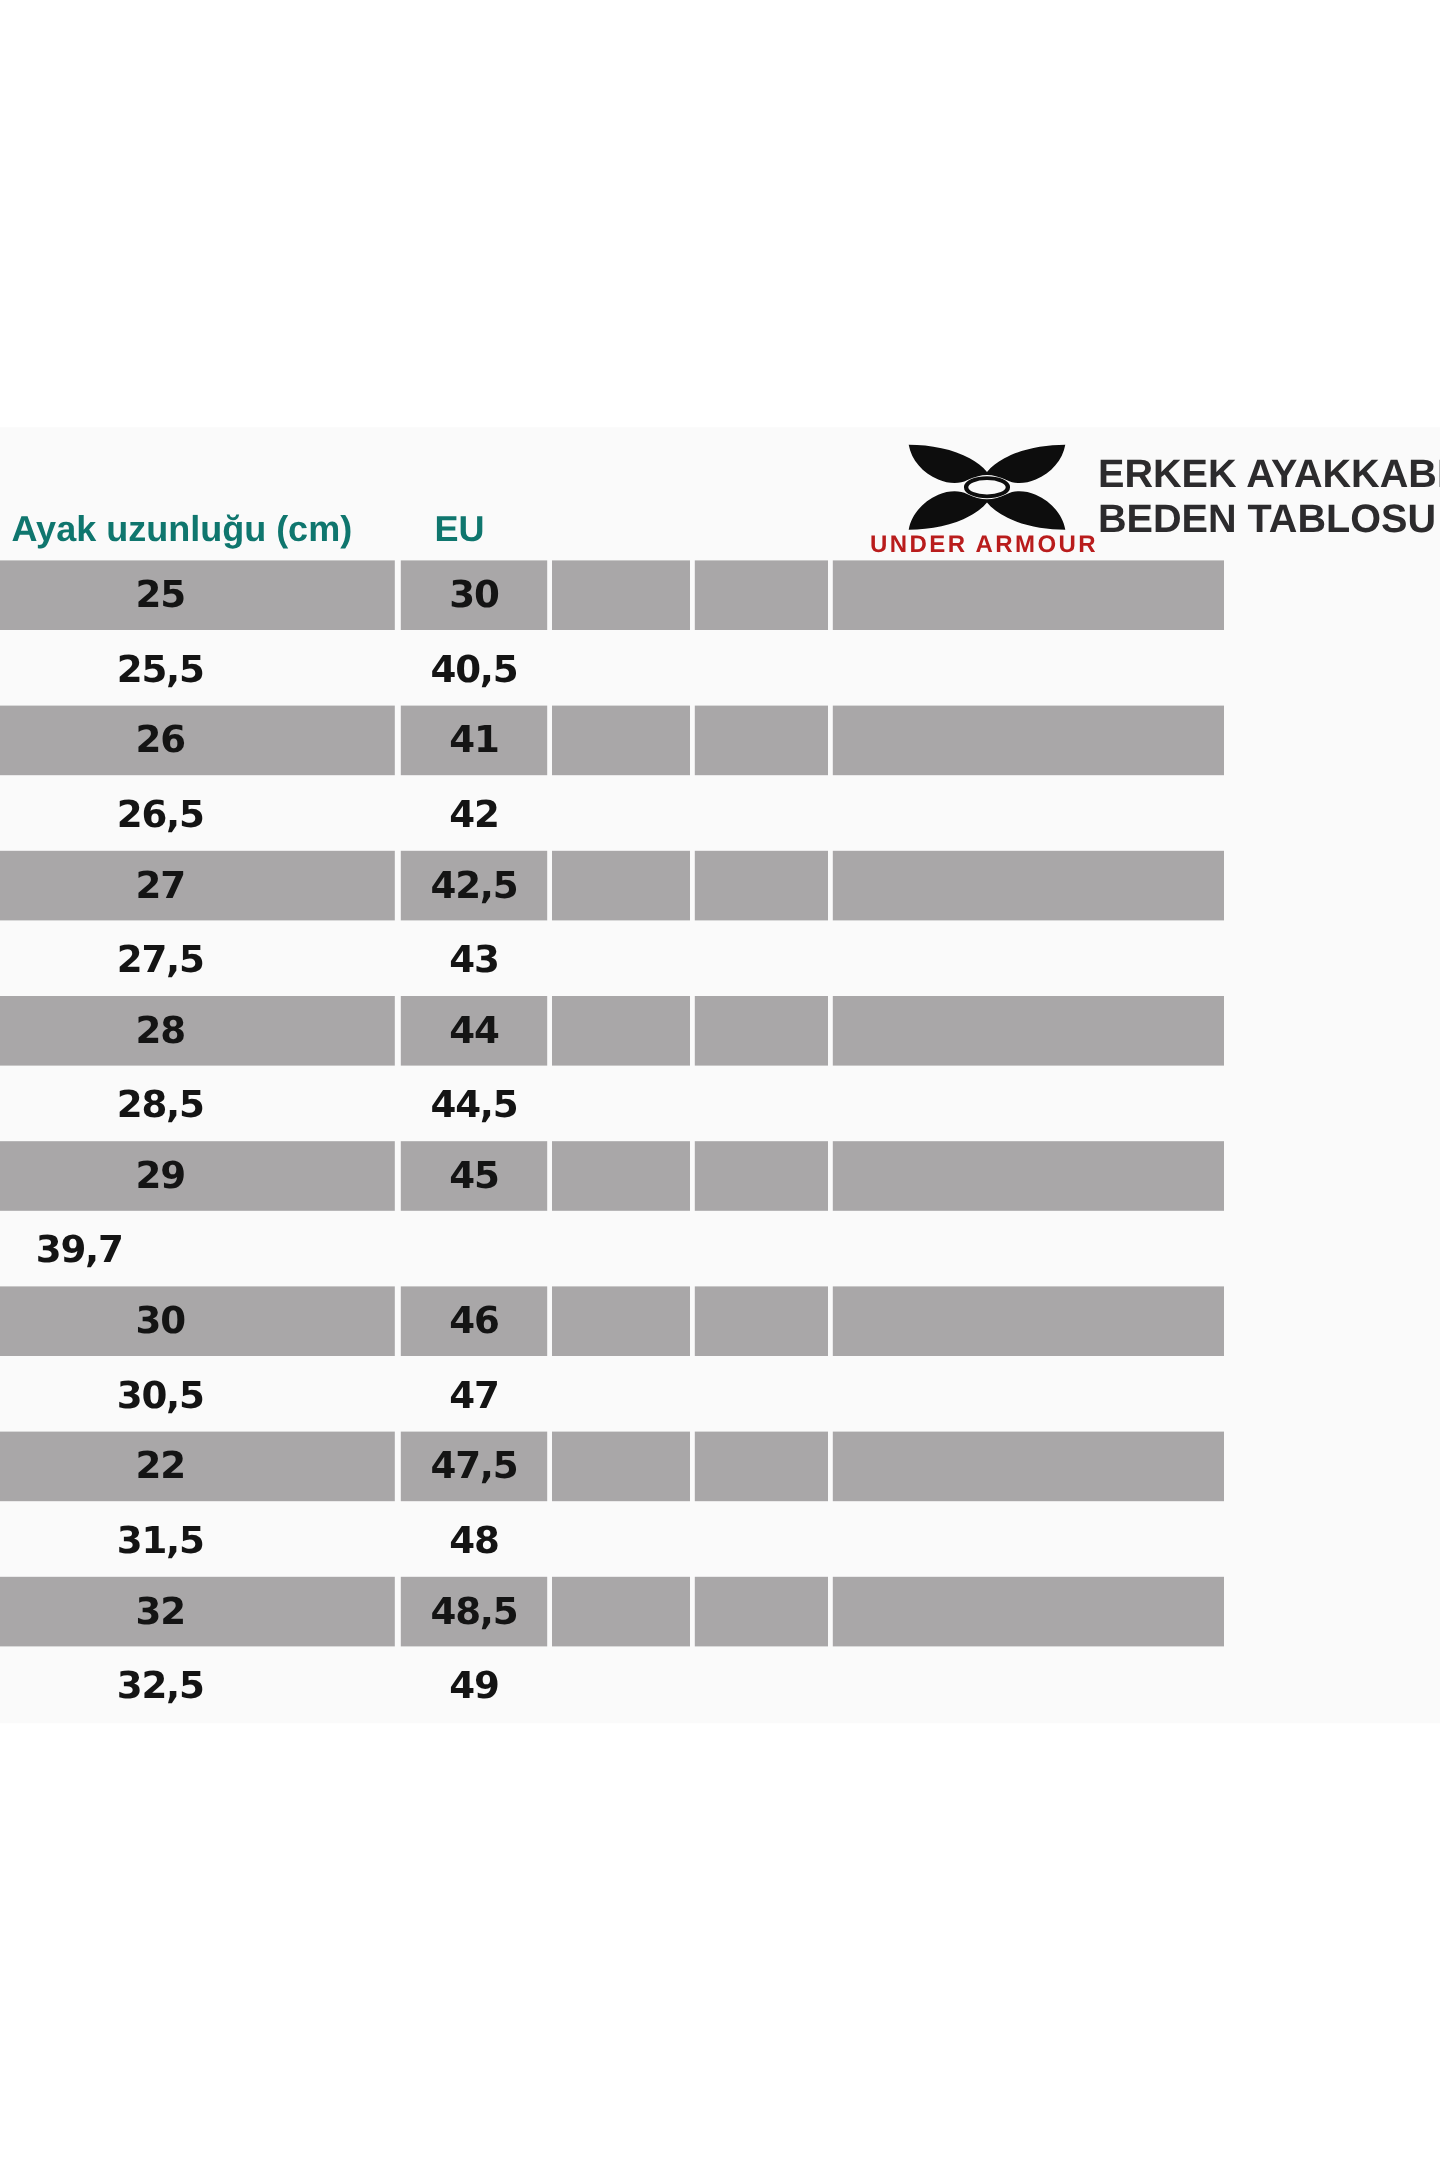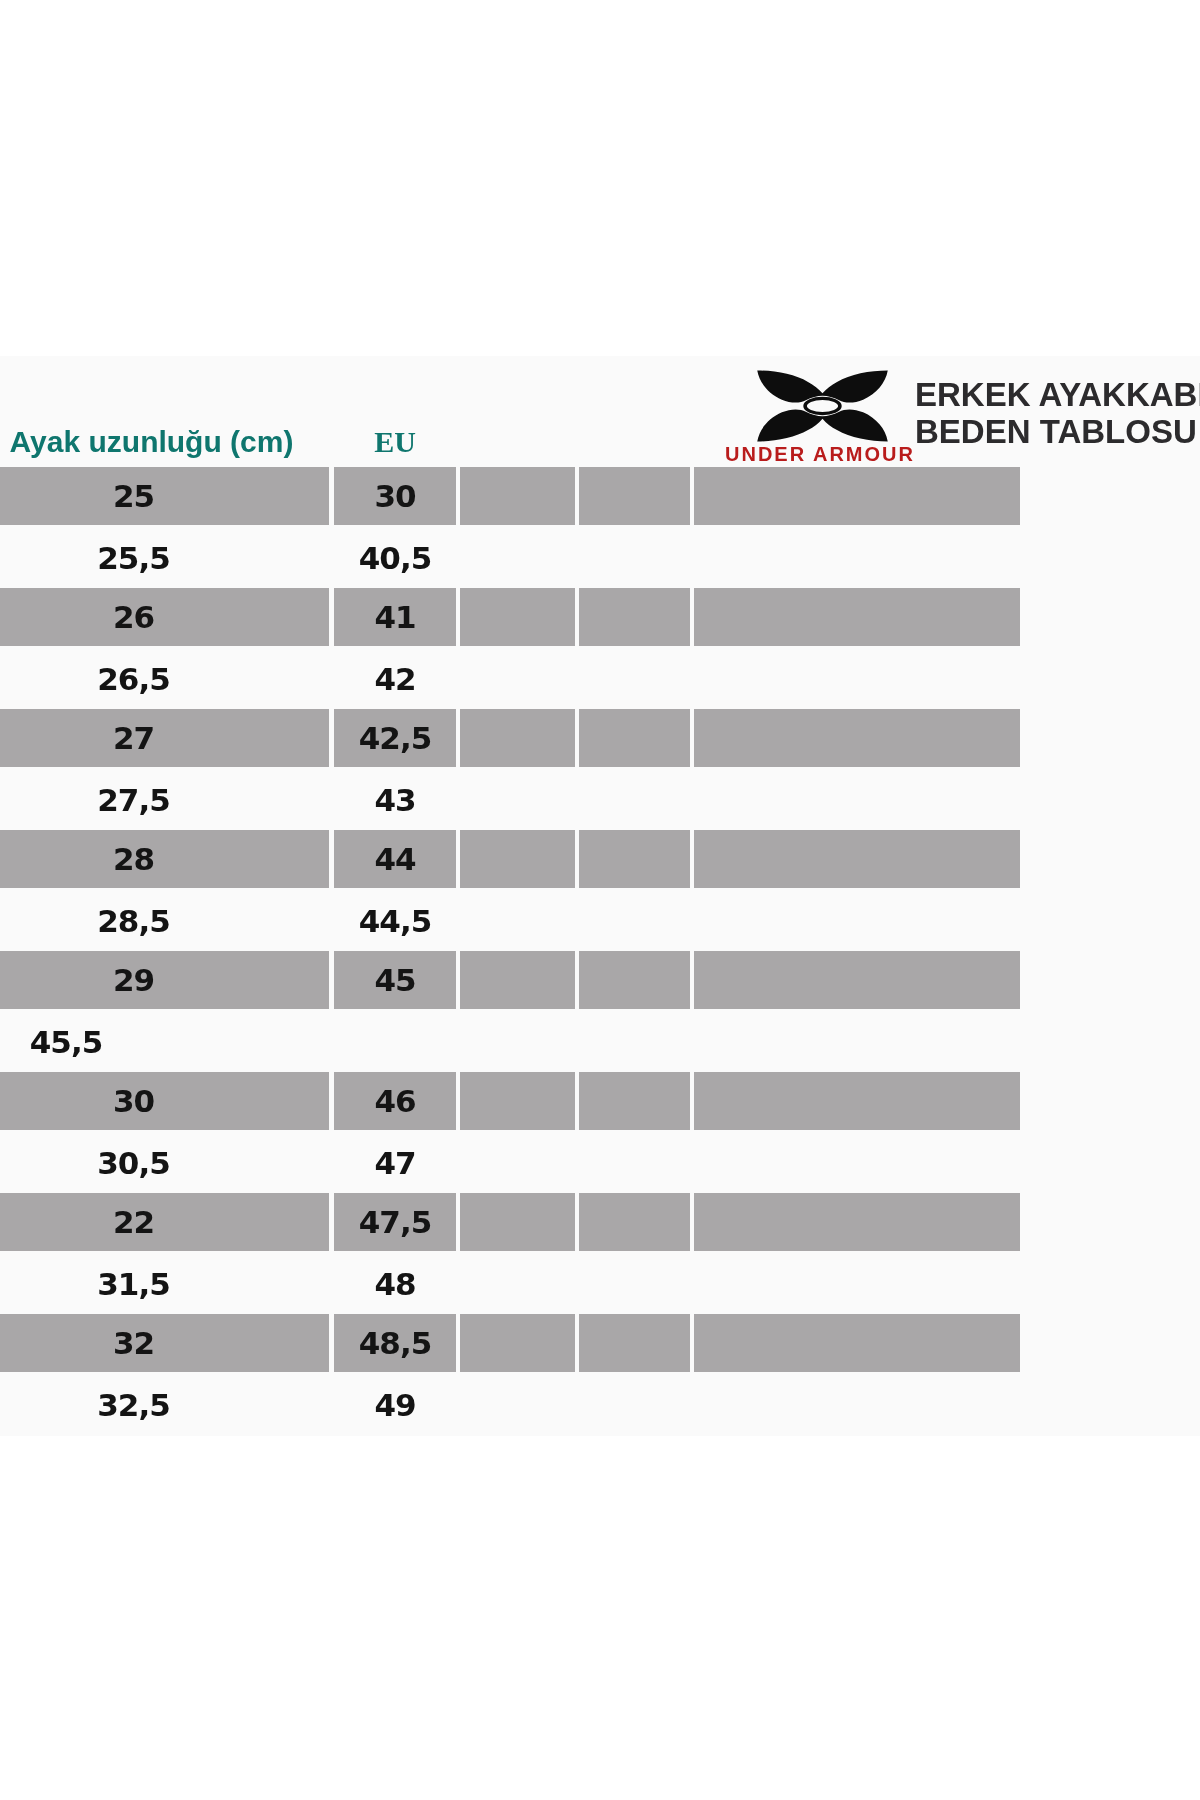--- a/index.html
+++ b/index.html
@@ -50,21 +50,21 @@
     top: 424px;
     height: 36px;
     line-height: 36px;
     text-align: center;
     font-size: 30px;
     font-weight: 700;
     color: #0f766e;
     white-space: nowrap;
   }
   .col-head.h1 { left: 0; width: 303px; }
-  .col-head.h2 { left: 334px; width: 122px; font-family: Liberation Serif, serif; }
+  .col-head.h2 { left: 322px; width: 122px; }
   
   .tbody {
     position: absolute;
     left: 0; top: 467px;
     width: 1020px;
   }
   .row {
     height: 60.5px;
     display: flex;
     box-sizing: border-box;
@@ -229,21 +229,21 @@
         <div class="cell c2">45</div>
         <div class="gap4"></div>
         <div class="cell c3"></div>
         <div class="gap4"></div>
         <div class="cell c4"></div>
         <div class="gap4"></div>
         <div class="cell c5"></div>
       </div>
       <div class="row white">
         <div class="gap5"></div>
-        <div class="cell c2">45,5</div>
+        <div class="cell c2">39,7</div>
         <div class="gap4"></div>
         <div class="cell c3"></div>
         <div class="gap4"></div>
         <div class="cell c4"></div>
         <div class="gap4"></div>
         <div class="cell c5"></div>
       </div>
       <div class="row gray">
         <div class="cell c1">30</div>
         <div class="gap5"></div>

